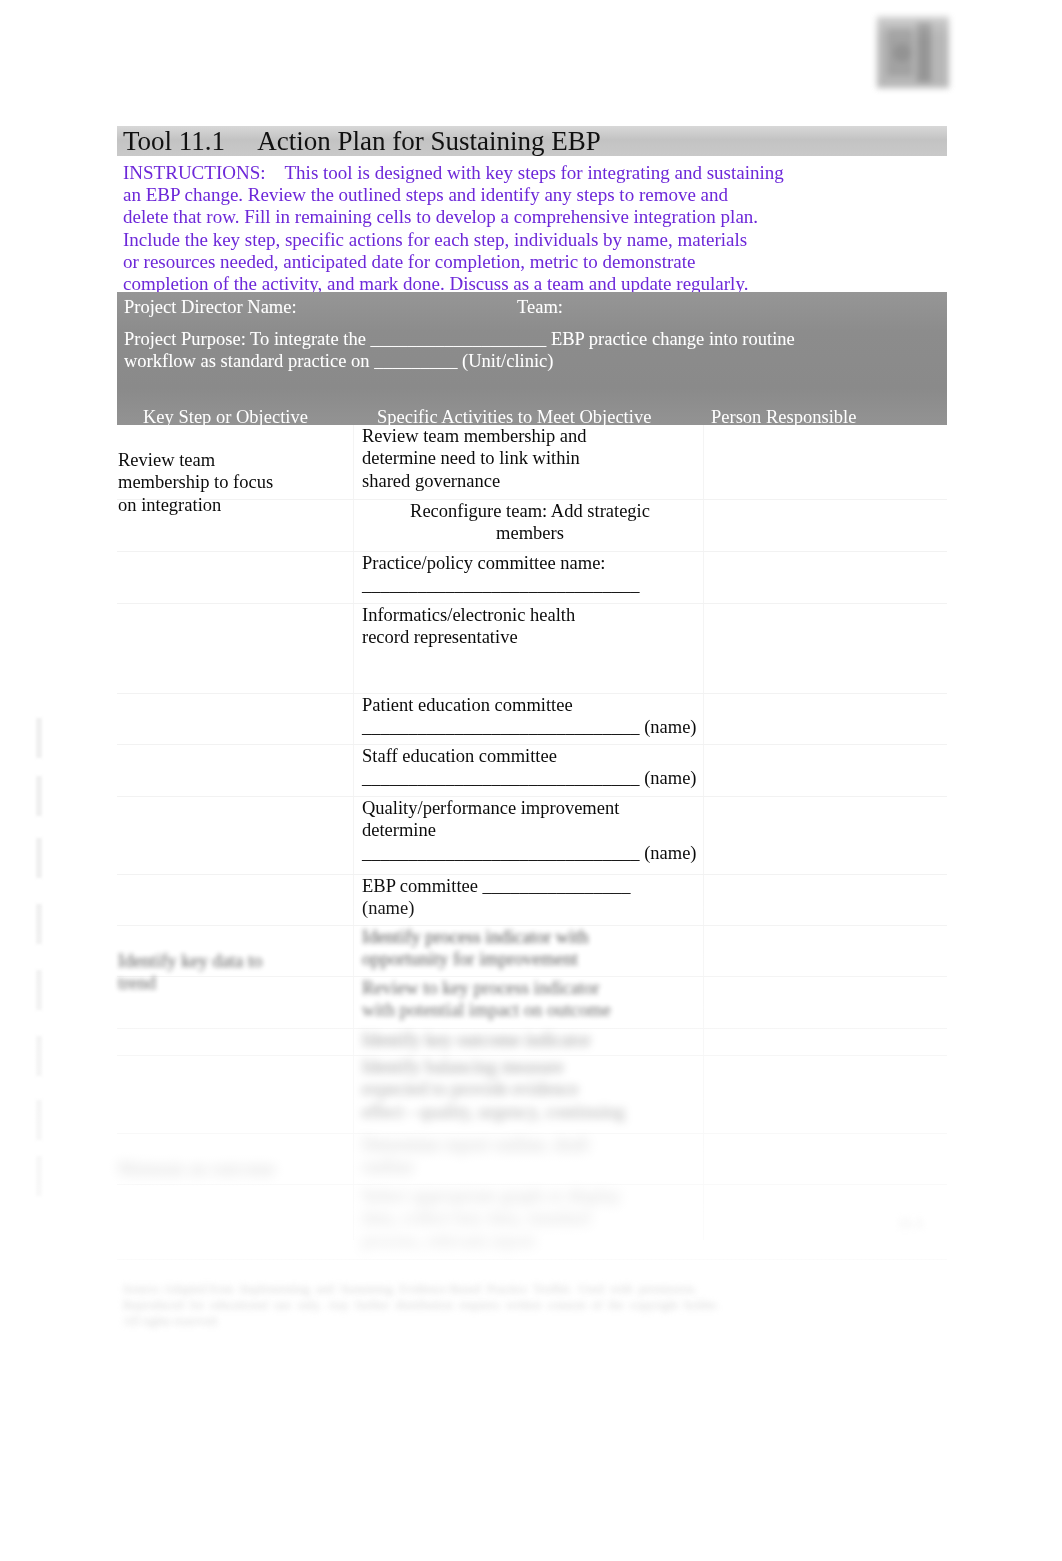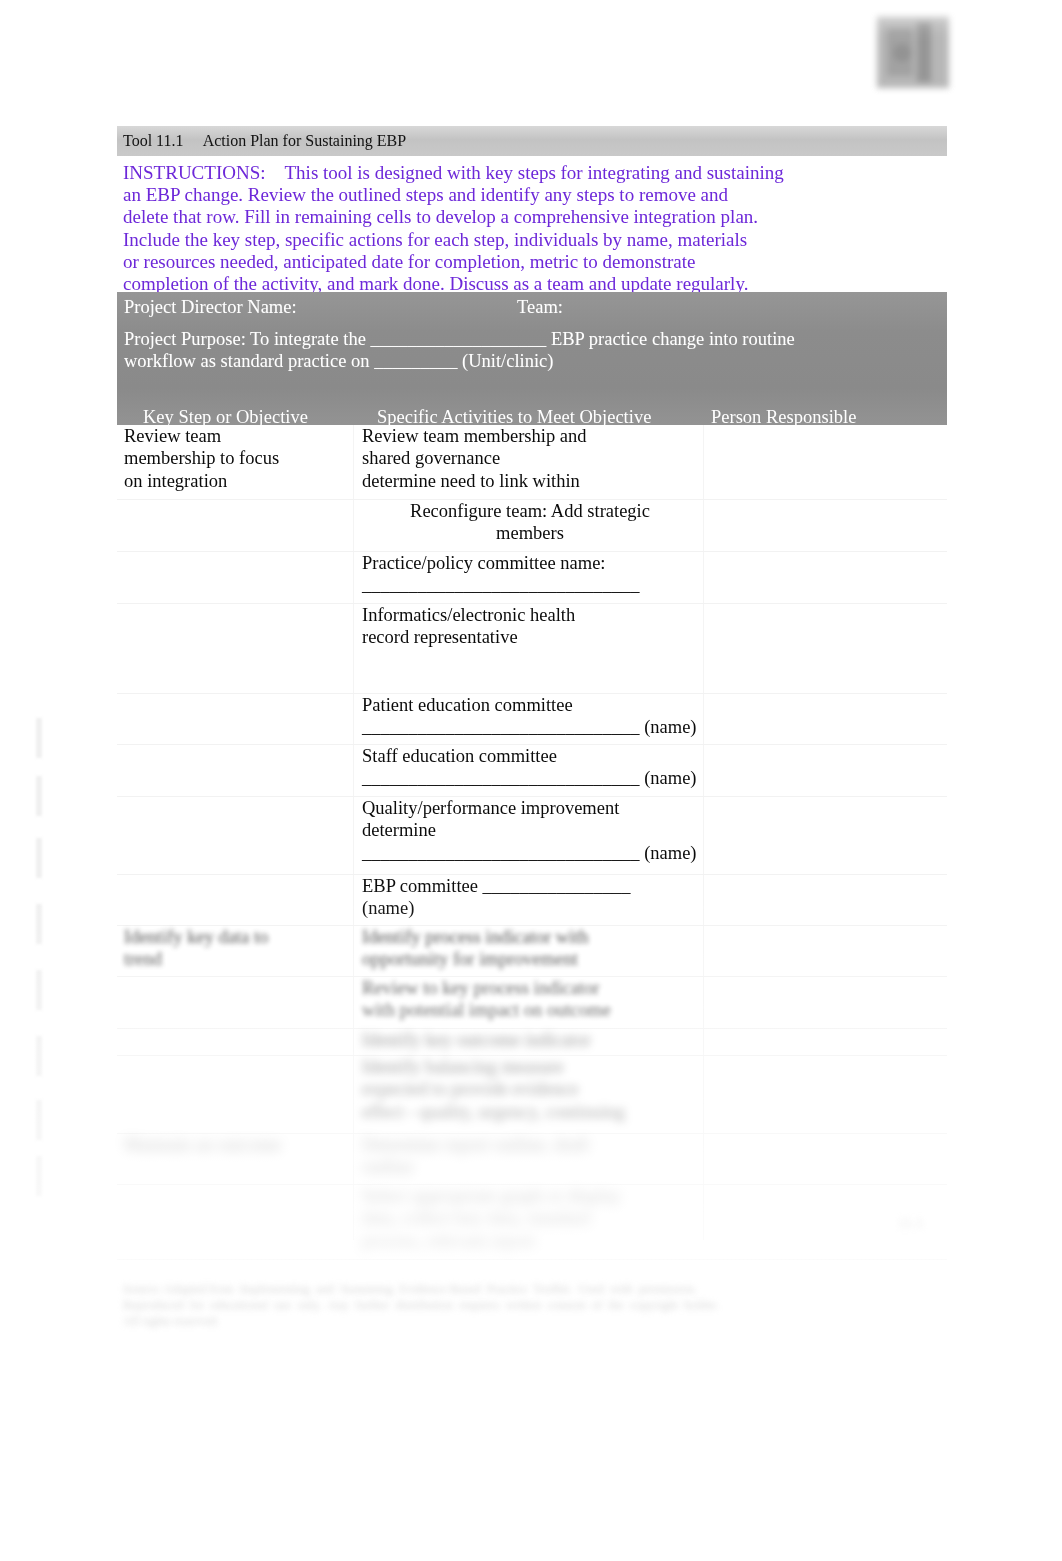--- a/index.html
+++ b/index.html
@@ -70,21 +70,21 @@
     width: 830px;
     height: 30px;
     background: linear-gradient(180deg,#d8d8d8 0%,#c3c3c3 45%,#c9c9c9 100%);
     filter: blur(.5px);
   }
   .title-bar .title-text {
     position: absolute;
     left: 6px;
     top: 1px;
     white-space: pre;
-    font-size: 16px;
+    font-size: 27px;
     line-height: 28px;
     color: #111111;
   }
 
   
   .instructions {
     position: absolute;
     left: 123px;
     top: 162px;
     width: 720px;
@@ -154,21 +154,21 @@
     width: 830px;
     border-bottom: 1px solid #f2f2f2;
   }
   .cell {
     position: absolute;
     top: 0;
     font-size: 18.5px;
     line-height: 22.4px;
     color: #0b0b0b;
   }
-  .cell.c1 { left: 7px;   width: 224px; }
+  .cell.c1 { left: 1px;   width: 224px; margin-top: 24px; }
   .cell.c2 { left: 245px; width: 336px; }
   .cell.c3 { left: 596px; width: 230px; }
   .cell .ln { white-space: pre; display: block; }
 
   
   .blurred-1 { filter: blur(2.6px); opacity: .80; }
   .blurred-2 { filter: blur(4.2px); opacity: .62; }
   .blurred-3 { filter: blur(6.0px); opacity: .40; }
 
   .fade-veil {
@@ -268,22 +268,22 @@
     <div class="vline v1"></div>
     <div class="vline v2"></div>
   <div class="row" style="top: 0px; height: 75px;">
         <div class="cell c1">
           <span class="ln">Review team</span>
           <span class="ln">membership to focus</span>
           <span class="ln">on integration</span>
         </div>
         <div class="cell c2">
           <span class="ln">Review team membership and</span>
+          <span class="ln">determine need to link within</span>
           <span class="ln">shared governance</span>
-          <span class="ln">determine need to link within</span>
         </div>
         <div class="cell c3"></div>
       </div>
       <div class="row" style="top: 75px; height: 52px; text-align: center;">
         <div class="cell c1"></div>
         <div class="cell c2">
           <span class="ln">Reconfigure team: Add strategic</span>
           <span class="ln">members</span>
         </div>
         <div class="cell c3"></div>

